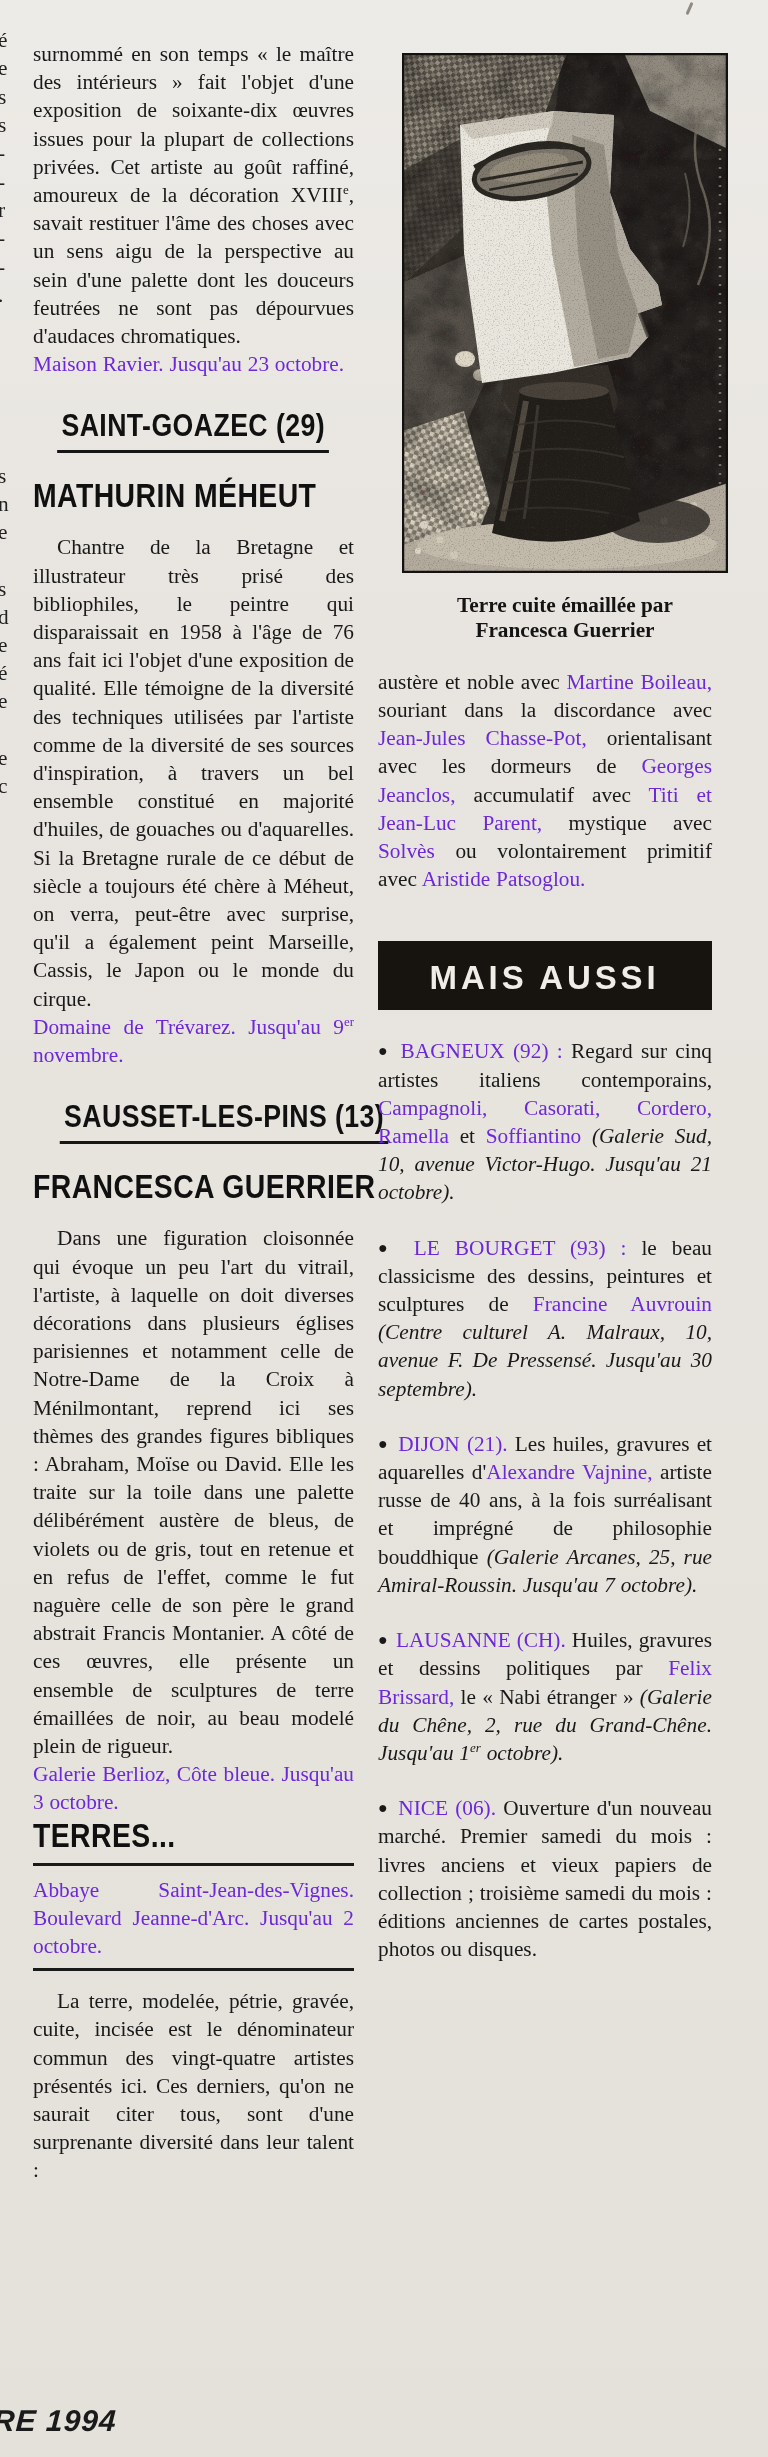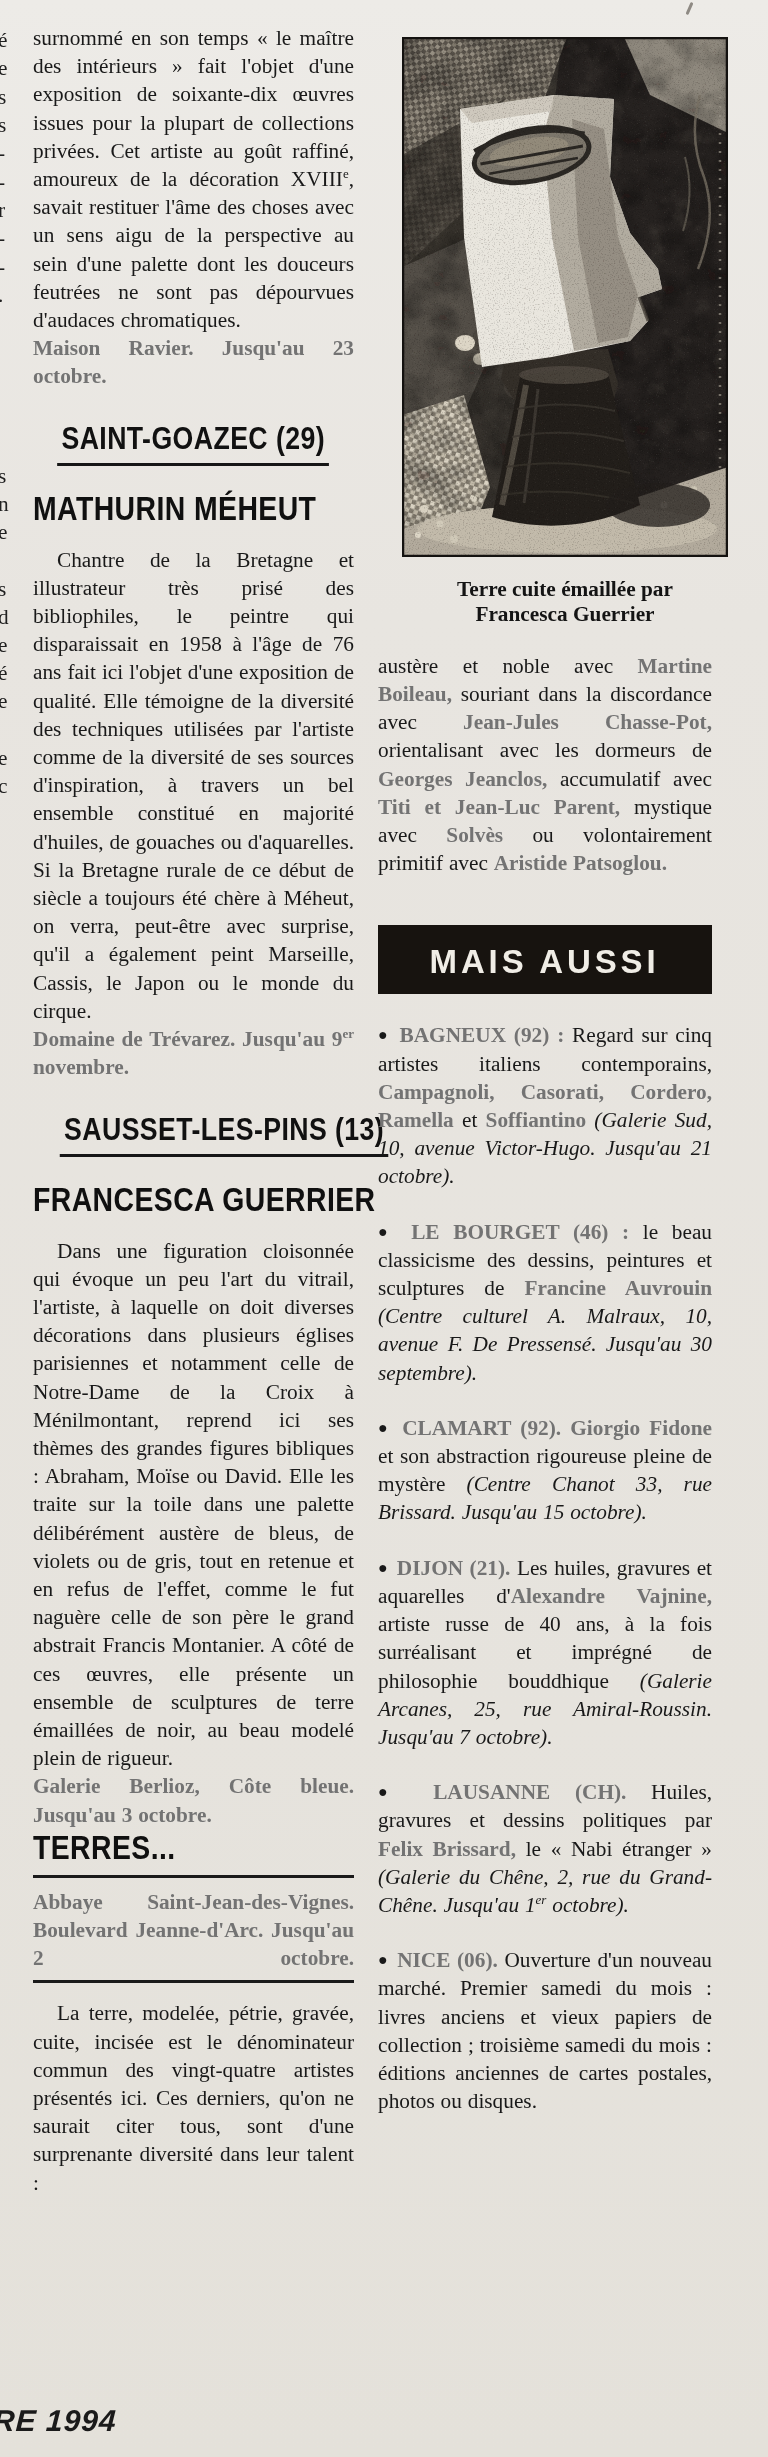--- a/index.html
+++ b/index.html
@@ -2,29 +2,29 @@
 <html lang="fr"><head>
 <meta charset="utf-8">
 <style>
   html,body{margin:0;padding:0;}
   body{
     width:768px;height:2457px;overflow:hidden;position:relative;
     background:linear-gradient(180deg,#edebe7 0%,#e8e5e0 25%,#e6e3dd 70%,#e4e1da 100%);
     font-family:"Liberation Serif", serif;color:#1b1b1b;
   }
   .page{position:absolute;inset:0;}
-  .col{position:absolute;top:24px;}
+  .col{position:absolute;top:40px;}
   .col-left{left:33px;width:321px;}
   .col-right{left:378px;width:334px;}
   .body-p{
     margin:0;font-size:21.3px;line-height:28.2px;text-align:justify;
     color:#191919;word-spacing:0.5px;
   }
   .body-p.indent{text-indent:24px;}
-  .b{font-weight:700;color:#737373;}
+  .b{font-weight:400;color:#6d28d9;}
   .i{font-style:italic;}
   sup{font-size:13px;line-height:0;}
   .section-header{text-align:center;margin:30px 0 24px;}
   .hdr-inner{
     display:inline-block;font-family:"Liberation Sans", sans-serif;font-weight:700;
     font-size:31px;color:#111;letter-spacing:0.5px;
     transform:scaleX(0.86);transform-origin:center;
     border-bottom:3.5px solid #161616;padding:0 5px 6px;white-space:nowrap;
   }
   .article-title{
@@ -219,22 +219,21 @@
       </svg>
       <figcaption class="photo-caption" id="photo-caption">
           <div>Terre cuite émaillée par</div>
           <div>Francesca Guerrier</div>
         </figcaption>
     </figure>
     <div id="right-blocks">
         <p class="body-p"><span>austère et noble avec </span><span class="b">Martine Boileau,</span><span> souriant dans la discordance avec </span><span class="b">Jean-Jules Chasse-Pot,</span><span> orientalisant avec les dormeurs de </span><span class="b">Georges Jeanclos,</span><span> accumulatif avec </span><span class="b">Titi et Jean-Luc Parent,</span><span> mystique avec </span><span class="b">Solvès</span><span> ou volontairement primitif avec </span><span class="b">Aristide Patsoglou.</span></p>
         <div class="banner"><span class="banner-text">MAIS AUSSI</span></div>
         <p class="body-p bullet"><span class="bullet-dot">●</span> <span class="b">BAGNEUX (92) :</span><span> Regard sur cinq artistes italiens contemporains, </span><span class="b">Campagnoli, Casorati, Cordero, Ramella</span><span> et </span><span class="b">Soffiantino</span><span> </span><span class="i">(Galerie Sud, 10, avenue Victor-Hugo. Jusqu'au 21 octobre).</span></p>
-        <p class="body-p bullet"><span class="bullet-dot">●</span> <span class="b">LE BOURGET (46) :</span><span> le beau classicisme des dessins, peintures et sculptures de </span><span class="b">Francine Auvrouin</span><span> </span><span class="i">(Centre culturel A. Malraux, 10, avenue F. De Pressensé. Jusqu'au 30 septembre).</span></p>
-        <p class="body-p bullet"><span class="bullet-dot">●</span> <span class="b">CLAMART (92). Giorgio Fidone</span><span> et son abstraction rigoureuse pleine de mystère </span><span class="i">(Centre Chanot 33, rue Brissard. Jusqu'au 15 octobre).</span></p>
+        <p class="body-p bullet"><span class="bullet-dot">●</span> <span class="b">LE BOURGET (93) :</span><span> le beau classicisme des dessins, peintures et sculptures de </span><span class="b">Francine Auvrouin</span><span> </span><span class="i">(Centre culturel A. Malraux, 10, avenue F. De Pressensé. Jusqu'au 30 septembre).</span></p>
         <p class="body-p bullet"><span class="bullet-dot">●</span> <span class="b">DIJON (21).</span><span> Les huiles, gravures et aquarelles d'</span><span class="b">Alexandre Vajnine,</span><span> artiste russe de 40 ans, à la fois surréalisant et imprégné de philosophie bouddhique </span><span class="i">(Galerie Arcanes, 25, rue Amiral-Roussin. Jusqu'au 7 octobre).</span></p>
         <p class="body-p bullet"><span class="bullet-dot">●</span> <span class="b">LAUSANNE (CH).</span><span> Huiles, gravures et dessins politiques par </span><span class="b">Felix Brissard,</span><span> le « Nabi étranger » </span><span class="i">(Galerie du Chêne, 2, rue du Grand-Chêne. Jusqu'au 1</span><sup class="i">er</sup><span class="i"> octobre).</span></p>
         <p class="body-p bullet"><span class="bullet-dot">●</span> <span class="b">NICE (06).</span><span> Ouverture d'un nouveau marché. Premier samedi du mois : livres anciens et vieux papiers de collection ; troisième samedi du mois : éditions anciennes de cartes postales, photos ou disques.</span></p>
       </div>
   </div>
 
   <div class="footer-date">RE 1994</div>
   <div class="speck"></div>
 </div>
 

